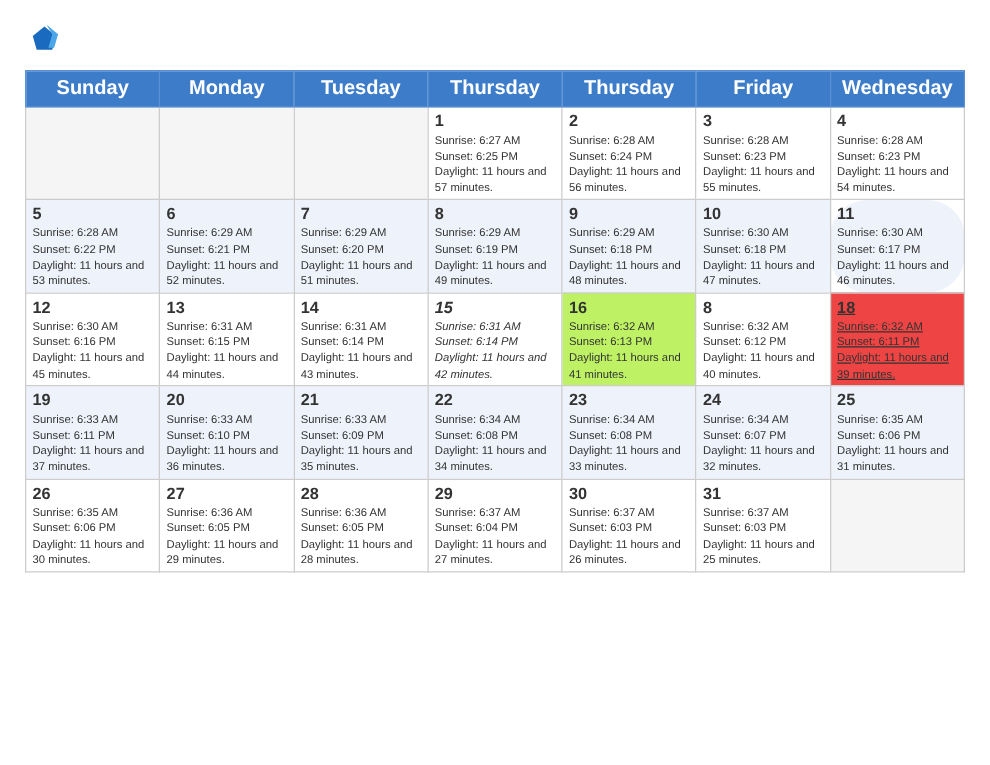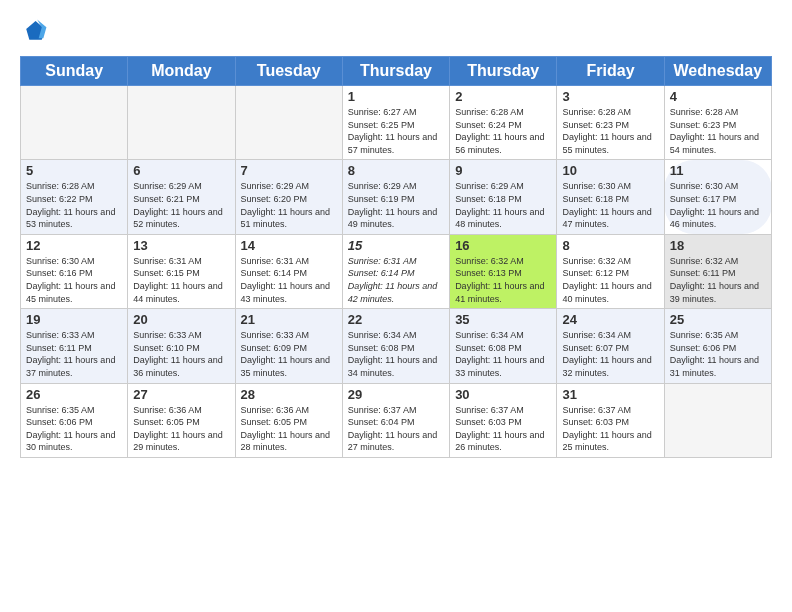--- a/index.html
+++ b/index.html
@@ -240,21 +240,21 @@
             <div class="cell-text" style="white-space: pre-line;">Sunrise: 6:32 AM
 Sunset: 6:13 PM
 Daylight: 11 hours and 41 minutes.</div>
           </td>
           <td style="background: rgb(255, 255, 255);">
             <span class="day-number">8</span>
             <div class="cell-text" style="white-space: pre-line;">Sunrise: 6:32 AM
 Sunset: 6:12 PM
 Daylight: 11 hours and 40 minutes.</div>
           </td>
-          <td style="background: #e5e5e5;">
+          <td style="background: #ef4444; text-decoration: underline;">
             <span class="day-number">18</span>
             <div class="cell-text" style="white-space: pre-line;">Sunrise: 6:32 AM
 Sunset: 6:11 PM
 Daylight: 11 hours and 39 minutes.</div>
           </td>
         </tr>
         <tr>
           <td style="background: rgb(238, 242, 250);">
             <span class="day-number">19</span>
             <div class="cell-text" style="white-space: pre-line;">Sunrise: 6:33 AM
@@ -273,21 +273,21 @@
 Sunset: 6:09 PM
 Daylight: 11 hours and 35 minutes.</div>
           </td>
           <td style="background: rgb(238, 242, 250);">
             <span class="day-number">22</span>
             <div class="cell-text" style="white-space: pre-line;">Sunrise: 6:34 AM
 Sunset: 6:08 PM
 Daylight: 11 hours and 34 minutes.</div>
           </td>
           <td style="background: rgb(238, 242, 250);">
-            <span class="day-number">35</span>
+            <span class="day-number">23</span>
             <div class="cell-text" style="white-space: pre-line;">Sunrise: 6:34 AM
 Sunset: 6:08 PM
 Daylight: 11 hours and 33 minutes.</div>
           </td>
           <td style="background: rgb(238, 242, 250);">
             <span class="day-number">24</span>
             <div class="cell-text" style="white-space: pre-line;">Sunrise: 6:34 AM
 Sunset: 6:07 PM
 Daylight: 11 hours and 32 minutes.</div>
           </td>

